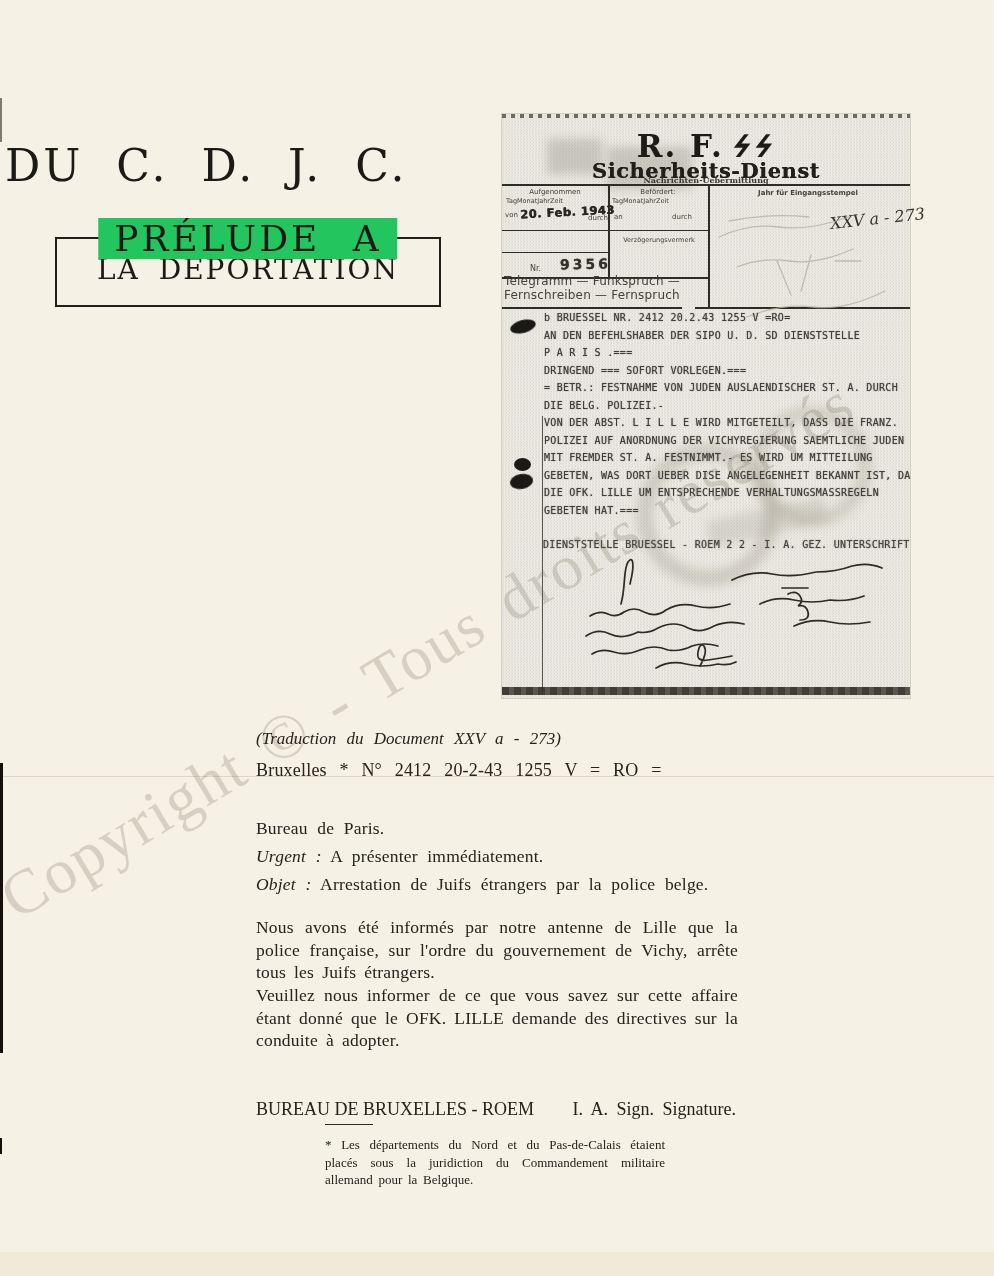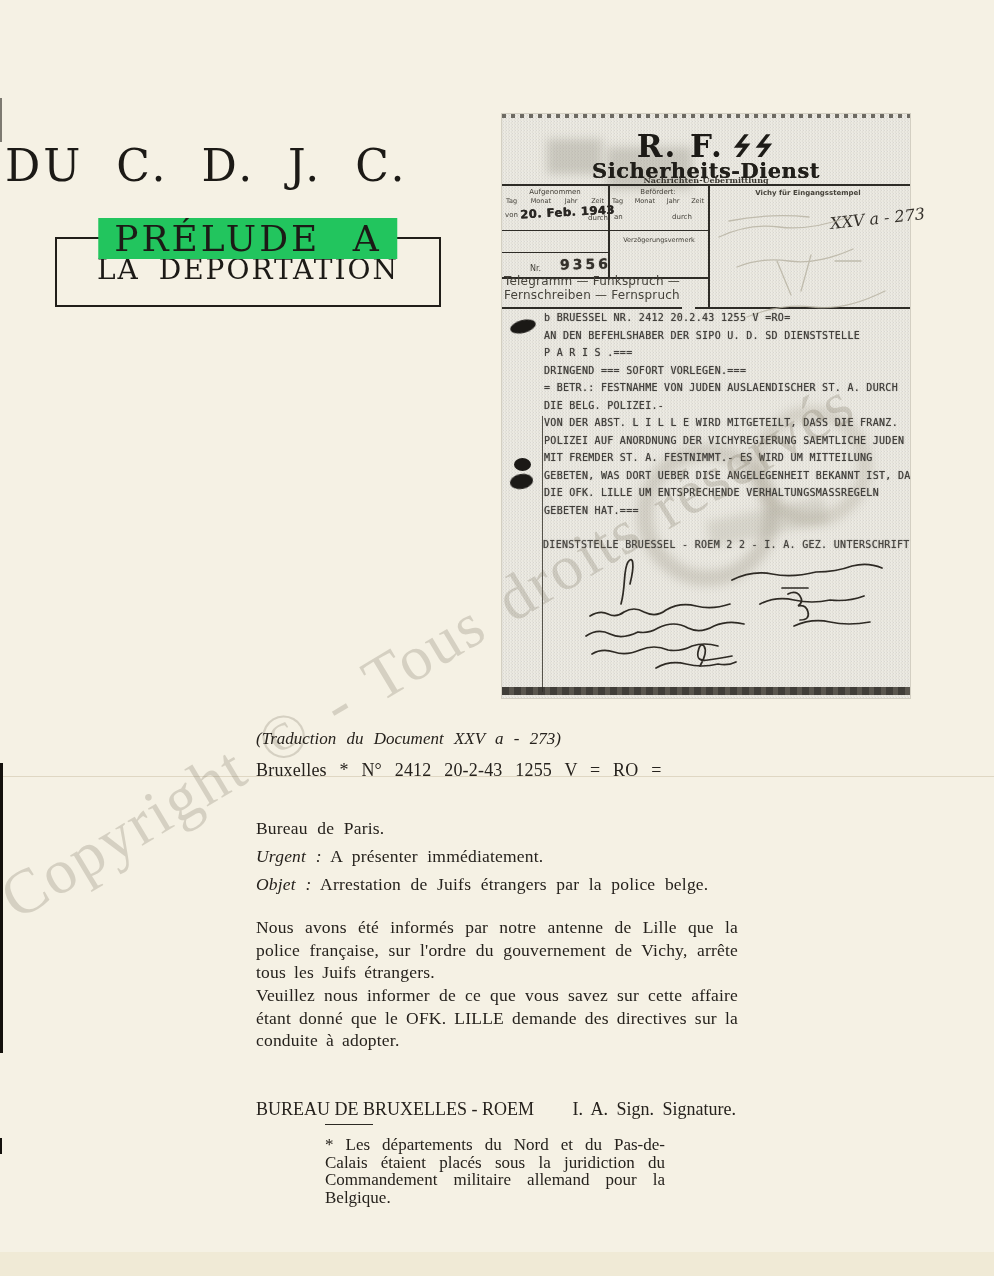--- a/index.html
+++ b/index.html
@@ -68,21 +68,21 @@
   .l-c1a{left:0;top:116px;width:106px;height:1.2px;}
   .l-c2a{left:106px;top:116px;width:100px;height:1.2px;}
   .l-c1b{left:0;top:138px;width:106px;height:1.2px;}
   .l-c12bot{left:0;top:163px;width:206px;height:1.5px;}
   .l-sec1{left:0;top:193px;width:180px;height:1.5px;}
   .l-sec2{left:193px;top:193px;width:215px;height:1.5px;}
   .body-rule{left:40px;top:302px;width:1.2px;height:276px;background:#55524a;}
 
   .flabel{position:absolute;font-family:"DejaVu Sans",sans-serif;color:#45423a;font-size:7px;}
   .fl-center{text-align:center;}
-  .thjz{position:absolute;display:flex;justify-content:space-between;
+  .thjz{position:absolute;display:flex;justify-content:flex-start;
         font-family:"DejaVu Sans",sans-serif;color:#45423a;font-size:6.5px;}
   .thjz1{left:4px;top:83px;width:98px;}
   .thjz2{left:110px;top:83px;width:92px;}
   .fl-aufg{left:0;top:74px;width:106px;}
   .fl-bef{left:106px;top:74px;width:100px;}
   .fl-von{left:3px;top:97px;}
   .fl-durch1{left:86px;top:100px;}
   .fl-an{left:112px;top:99px;}
   .fl-durch2{left:170px;top:99px;}
   .fl-verm{left:108px;top:122px;width:98px;font-size:6.5px;}
@@ -128,21 +128,21 @@
            word-spacing:3.5px;letter-spacing:.2px;color:#26221d;text-align:justify;text-align-last:left;}
   .tr-p1{top:916px;}
   .tr-p2{top:984px;}
   .tr-sig{position:absolute;left:256px;top:1056px;width:480px;z-index:6;display:flex;
           justify-content:space-between;font-size:18px;color:#26221d;margin-top:43px;}
   .tr-sig .right{word-spacing:4px;}
 
   
   .footnote-rule{position:absolute;left:325px;top:1124px;width:48px;height:0;z-index:6;
                  border-top:1.5px solid #2d2a24;}
-  .footnote-text{position:absolute;left:325px;top:1136px;width:340px;z-index:6;font-size:17px;
+  .footnote-text{position:absolute;left:325px;top:1136px;width:340px;z-index:6;font-size:13px;
                  line-height:17.5px;word-spacing:2.5px;color:#26221d;text-align:justify;text-align-last:left;}
 </style>
 </head>
 <body>
 
 <div class="page">
 
   <div class="hairline"></div>
   <div class="edge-strip"></div>
   <div class="edge-tick-a"></div>
@@ -193,21 +193,21 @@
       <span>Monat</span>
       <span>Jahr</span>
       <span>Zeit</span>
     </div>
     <div class="flabel fl-von">von</div>
     <div class="flabel fl-durch1">durch</div>
     <div class="flabel fl-an">an</div>
     <div class="flabel fl-durch2">durch</div>
     <div class="flabel fl-center fl-verm">Verzögerungsvermerk</div>
     <div class="flabel fl-nr">Nr.</div>
-    <div class="flabel fl-center fl-raum">Vichy für Eingangsstempel</div>
+    <div class="flabel fl-center fl-raum">Jahr für Eingangsstempel</div>
     <div class="flabel fl-channels">Telegramm — Funkspruch — Fernschreiben — Fernspruch</div>
 
     <div class="date-stamp">20. Feb. 1943</div>
     <div class="nr-stamp">9356</div>
     <div class="archive-ref">XXV a - 273</div>
 
     <svg class="pencil-svg" width="200" height="180" viewBox="0 0 200 180">
       <g fill="none" stroke="#b7b2a2" stroke-width="1.3" opacity="0.8" stroke-linecap="round">
         <path d="M12,38 q30,-14 60,-10 t70,-10"></path>
         <path d="M30,68 q24,-10 52,-6 t64,-12"></path>

